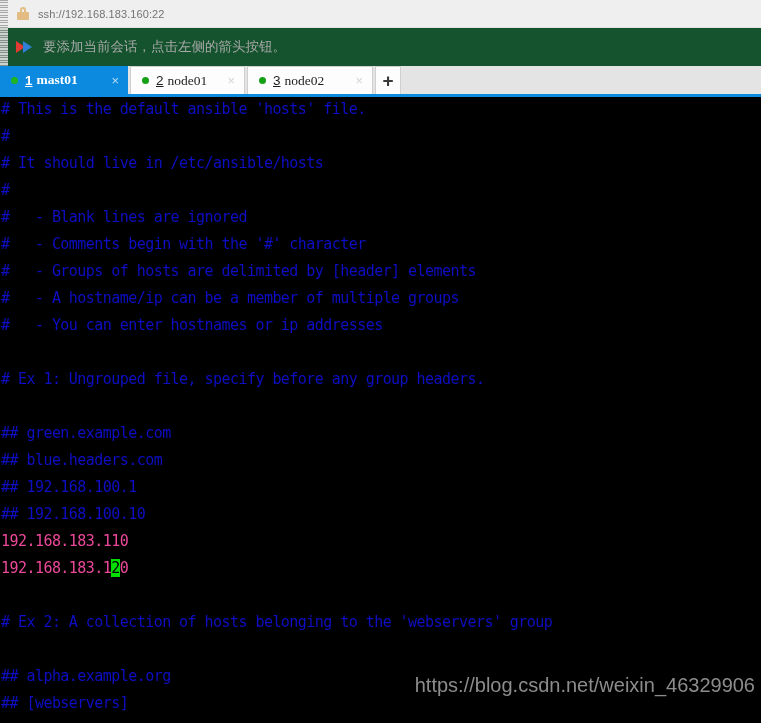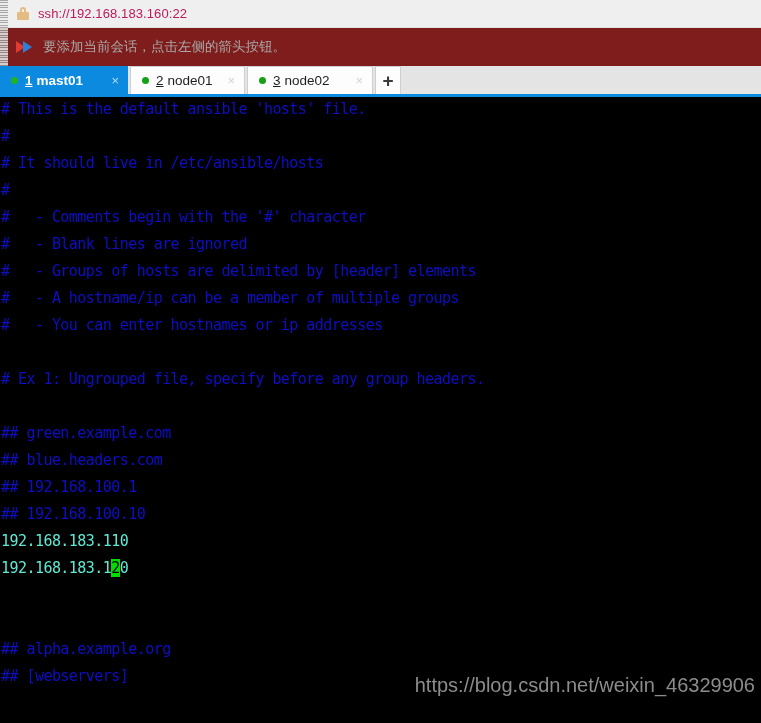--- a/index.html
+++ b/index.html
@@ -75,34 +75,34 @@
   }
   .lock-icon .body {
     position: absolute;
     left: 0; top: 5px;
     width: 12px;
     height: 8px;
     background: #e3bc83;
     border-radius: 1px;
   }
   .addr-text {
-    font-size: 13px;
-    color: #be185d;
+    font-size: 11px;
+    color: #737373;
     letter-spacing: .1px;
     white-space: nowrap;
     text-align: center;
   }
 
   
   .hint-bar {
     position: absolute;
     left: 0; top: 28px;
     width: 761px;
     height: 38px;
-    background: #7f1d1d;
+    background: #14532d;
     display: flex;
     align-items: center;
     box-sizing: border-box;
     text-align: right;
   }
   .hint-inner {
     display: flex;
     align-items: center;
     padding-left: 16px;
   }
@@ -172,20 +172,21 @@
     flex: 0 0 auto;
   }
   .tab.active .dot { background: #20b520; }
   .tab .num {
     font-size: 13.5px;
     text-decoration: underline;
     margin-right: 4px;
   }
   .tab .name {
     font-size: 13.5px;
+    font-family: Liberation Serif, serif;
   }
   .tab.active .num, .tab.active .name {
     color: #ffffff;
     font-weight: bold;
   }
   .tab.inactive .num, .tab.inactive .name {
     color: #1e1e1e;
   }
   .tab .closex {
     margin-left: auto;
@@ -237,21 +238,21 @@
     letter-spacing: -0.55px;
     z-index: 2;
   }
   .term-line {
     height: 27px;
     white-space: pre;
     padding-left: 1px;
     overflow: hidden;
   }
   .c-comment { color: #0e0ec4; }
-  .c-green   { color: #5eead4; }
+  .c-green   { color: #ec4899; }
   .cursor {
     background: #00dd00;
     color: #000000;
   }
 
   
   .watermark {
     position: absolute;
     right: 6px;
     bottom: 26px;
@@ -315,35 +316,36 @@
     <div class="newtab">+</div>
 
     <div class="tab-underline"></div>
   </div>
 
   <div class="terminal" id="terminal">
       <div class="term-line"><span class="c-comment"># This is the default ansible 'hosts' file.</span></div>
       <div class="term-line"><span class="c-comment">#</span></div>
       <div class="term-line"><span class="c-comment"># It should live in /etc/ansible/hosts</span></div>
       <div class="term-line"><span class="c-comment">#</span></div>
+      <div class="term-line"><span class="c-comment">#   - Blank lines are ignored</span></div>
       <div class="term-line"><span class="c-comment">#   - Comments begin with the '#' character</span></div>
-      <div class="term-line"><span class="c-comment">#   - Blank lines are ignored</span></div>
       <div class="term-line"><span class="c-comment">#   - Groups of hosts are delimited by [header] elements</span></div>
       <div class="term-line"><span class="c-comment">#   - A hostname/ip can be a member of multiple groups</span></div>
       <div class="term-line"><span class="c-comment">#   - You can enter hostnames or ip addresses</span></div>
       <div class="term-line"><span class="c-comment">&nbsp;</span></div>
       <div class="term-line"><span class="c-comment"># Ex 1: Ungrouped file, specify before any group headers.</span></div>
       <div class="term-line"><span class="c-comment">&nbsp;</span></div>
       <div class="term-line"><span class="c-comment">## green.example.com</span></div>
       <div class="term-line"><span class="c-comment">## blue.headers.com</span></div>
       <div class="term-line"><span class="c-comment">## 192.168.100.1</span></div>
       <div class="term-line"><span class="c-comment">## 192.168.100.10</span></div>
       <div class="term-line"><span class="c-green">192.168.183.110</span></div>
       <div class="term-line"><span class="c-green">192.168.183.1</span><span class="c-green cursor">2</span><span class="c-green">0</span></div>
       <div class="term-line"><span class="c-comment">&nbsp;</span></div>
+      <div class="term-line"><span class="c-comment"># Ex 2: A collection of hosts belonging to the 'webservers' group</span></div>
       <div class="term-line"><span class="c-comment">&nbsp;</span></div>
       <div class="term-line"><span class="c-comment">## alpha.example.org</span></div>
       <div class="term-line"><span class="c-comment">## [webservers]</span></div>
     </div>
 
   <div class="watermark">https://blog.csdn.net/weixin_46329906</div>
 
 </div>
 
 </body></html>

